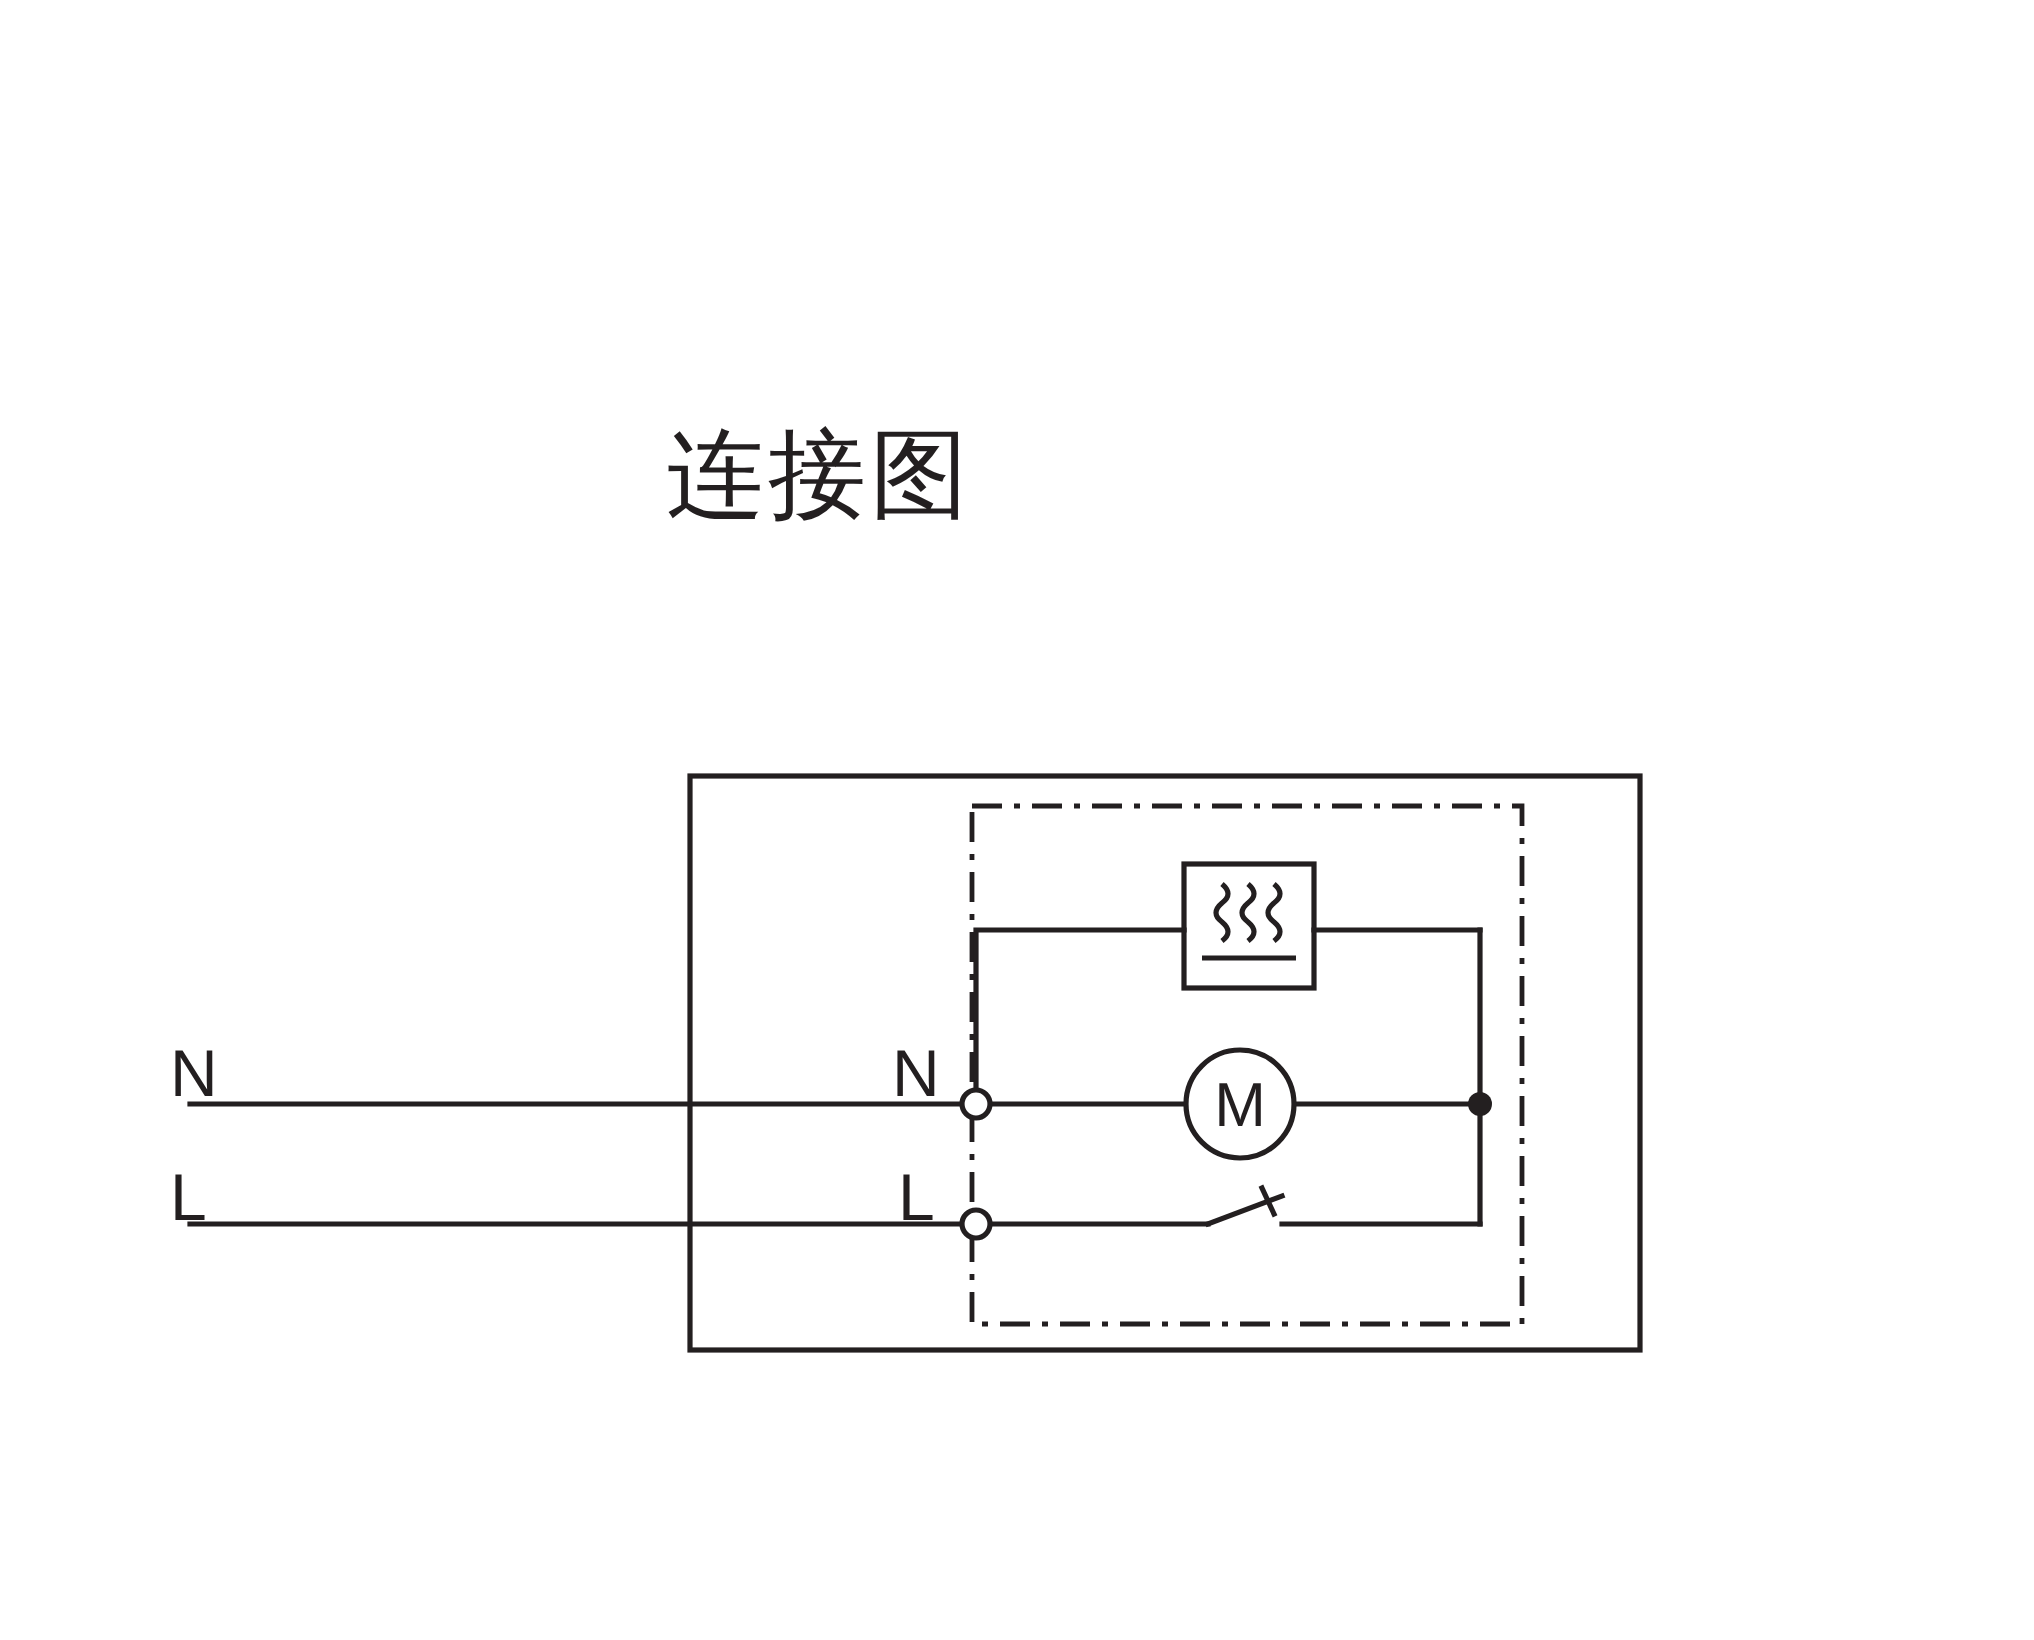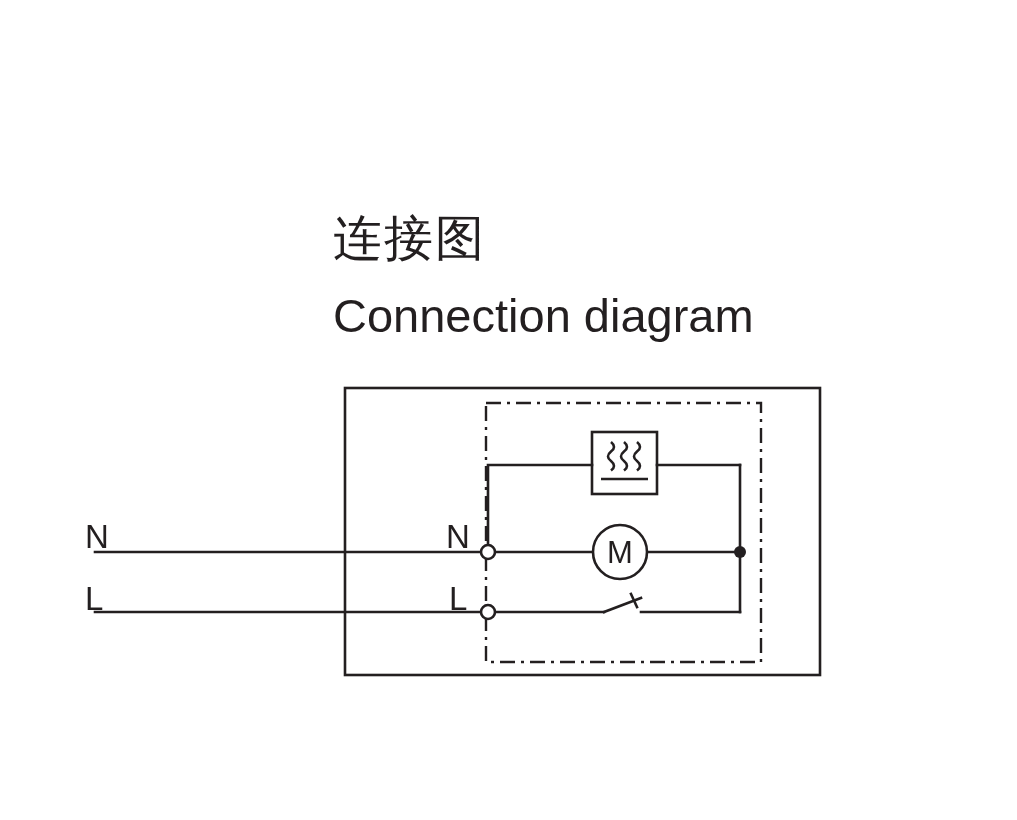--- a/index.html
+++ b/index.html
@@ -85,21 +85,20 @@
     fill:var(--line);
     text-anchor:middle;
   }
 </style>
 </head>
 <body>
 
 <div class="canvas">
 
   <div class="title-zh">连接图</div>
-  <div class="title-en">Connection diagram</div>
 
   <svg class="diagram" viewBox="0 0 1017 820">
 
     <rect class="box" x="345" y="388" width="475" height="287"></rect>
 
     <rect class="dashdot" x="486" y="403" width="275" height="259"></rect>
 
     <path class="wire" d="M95,552 H481"></path>
     <path class="wire" d="M95,612 H481"></path>
 

